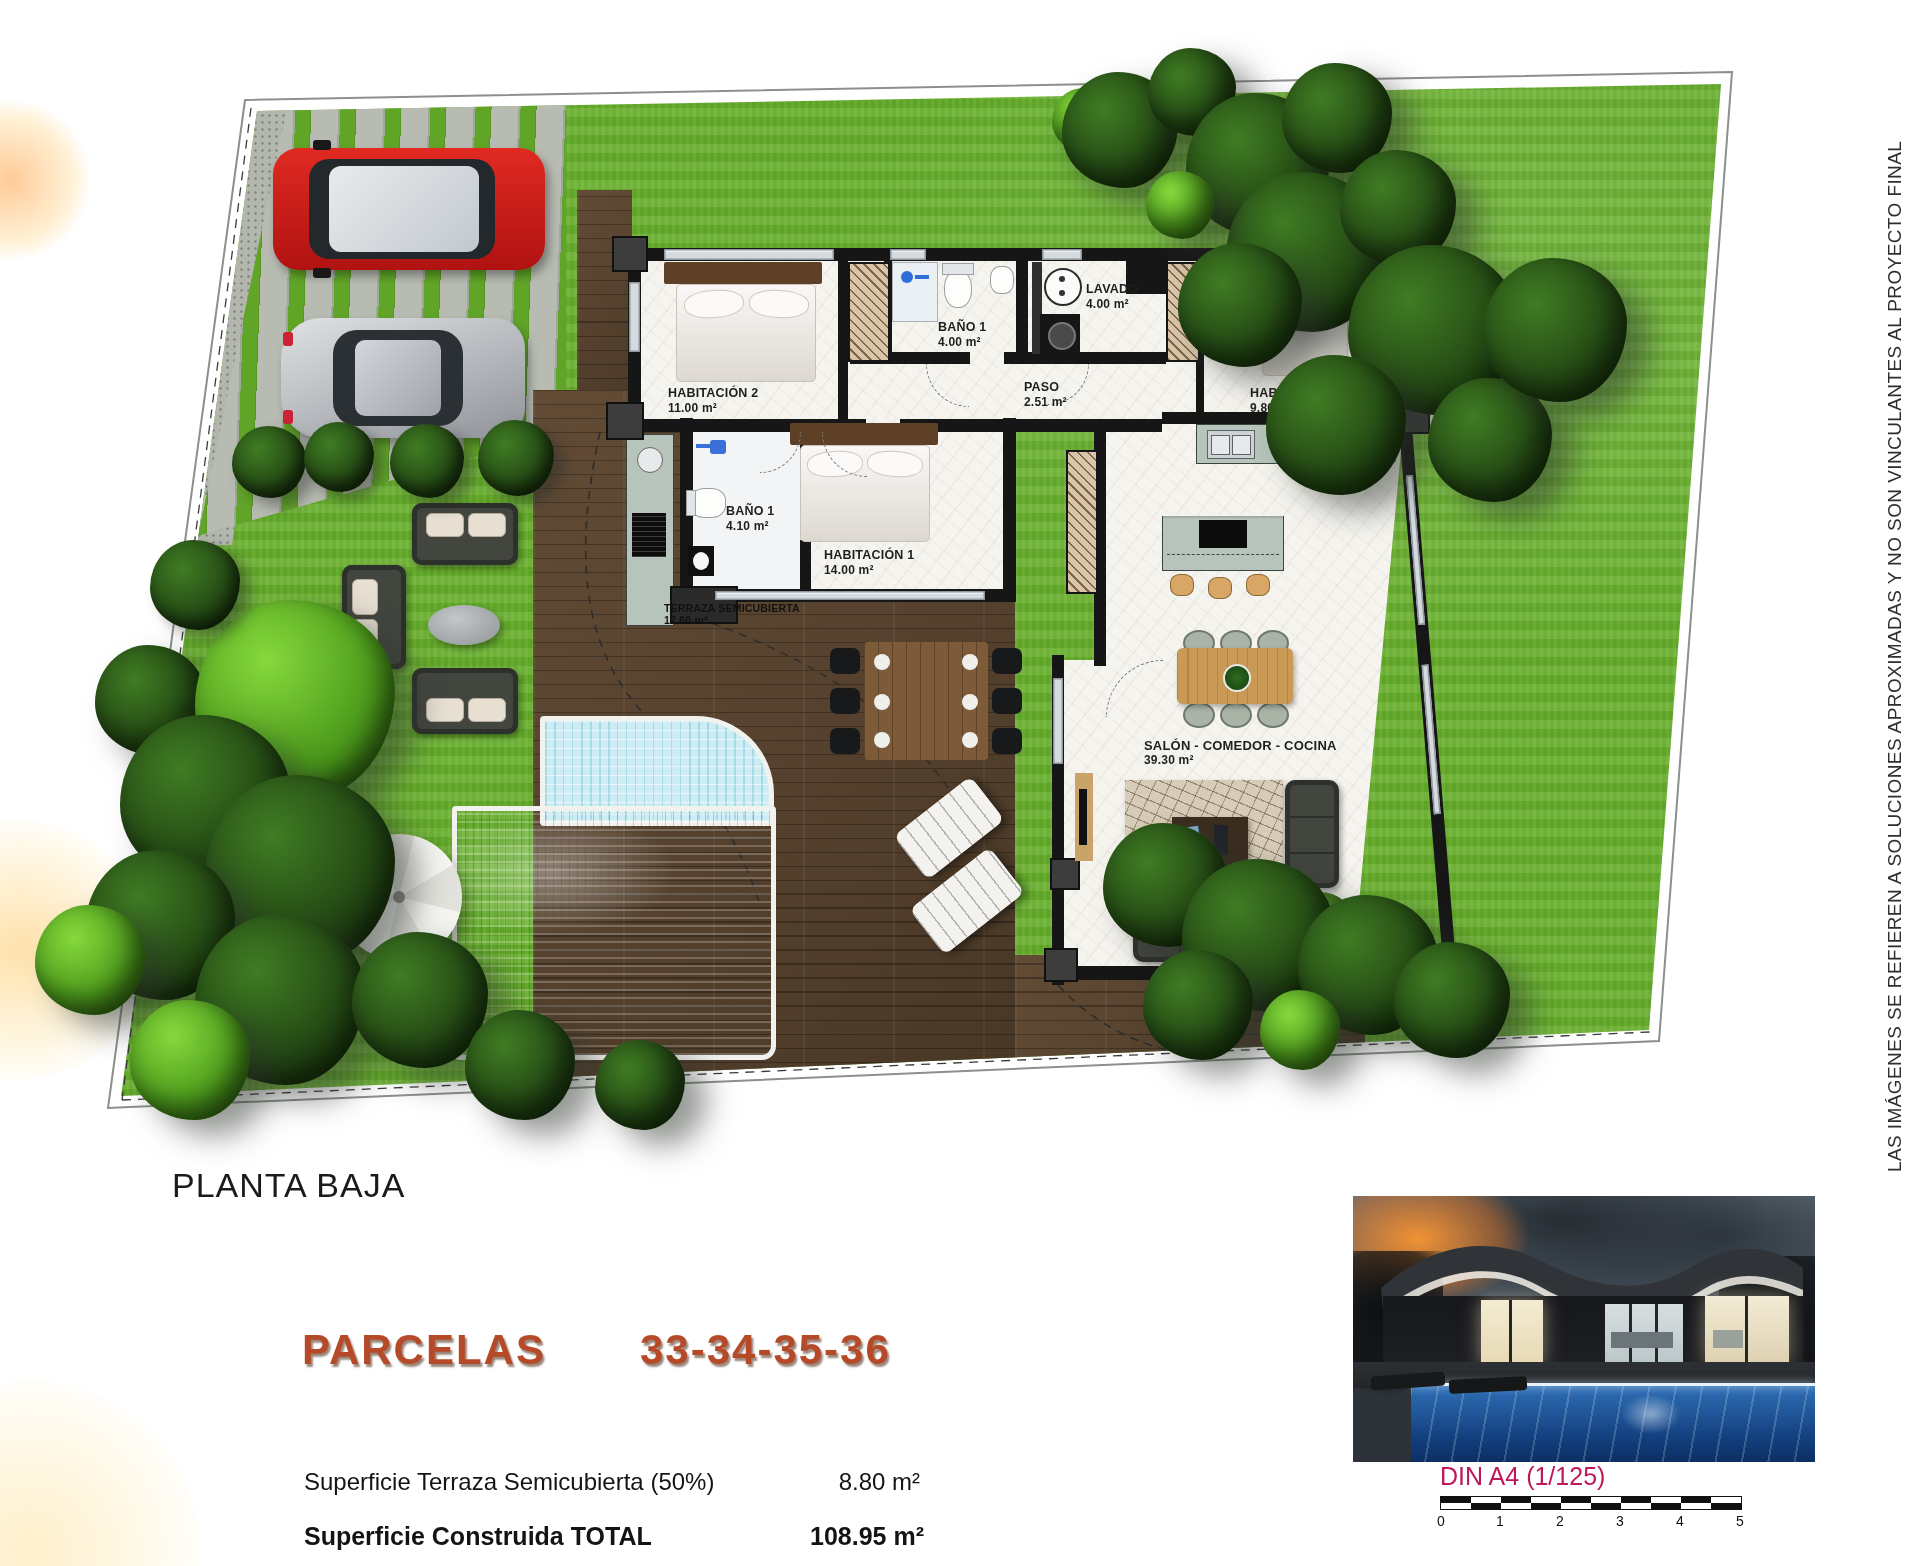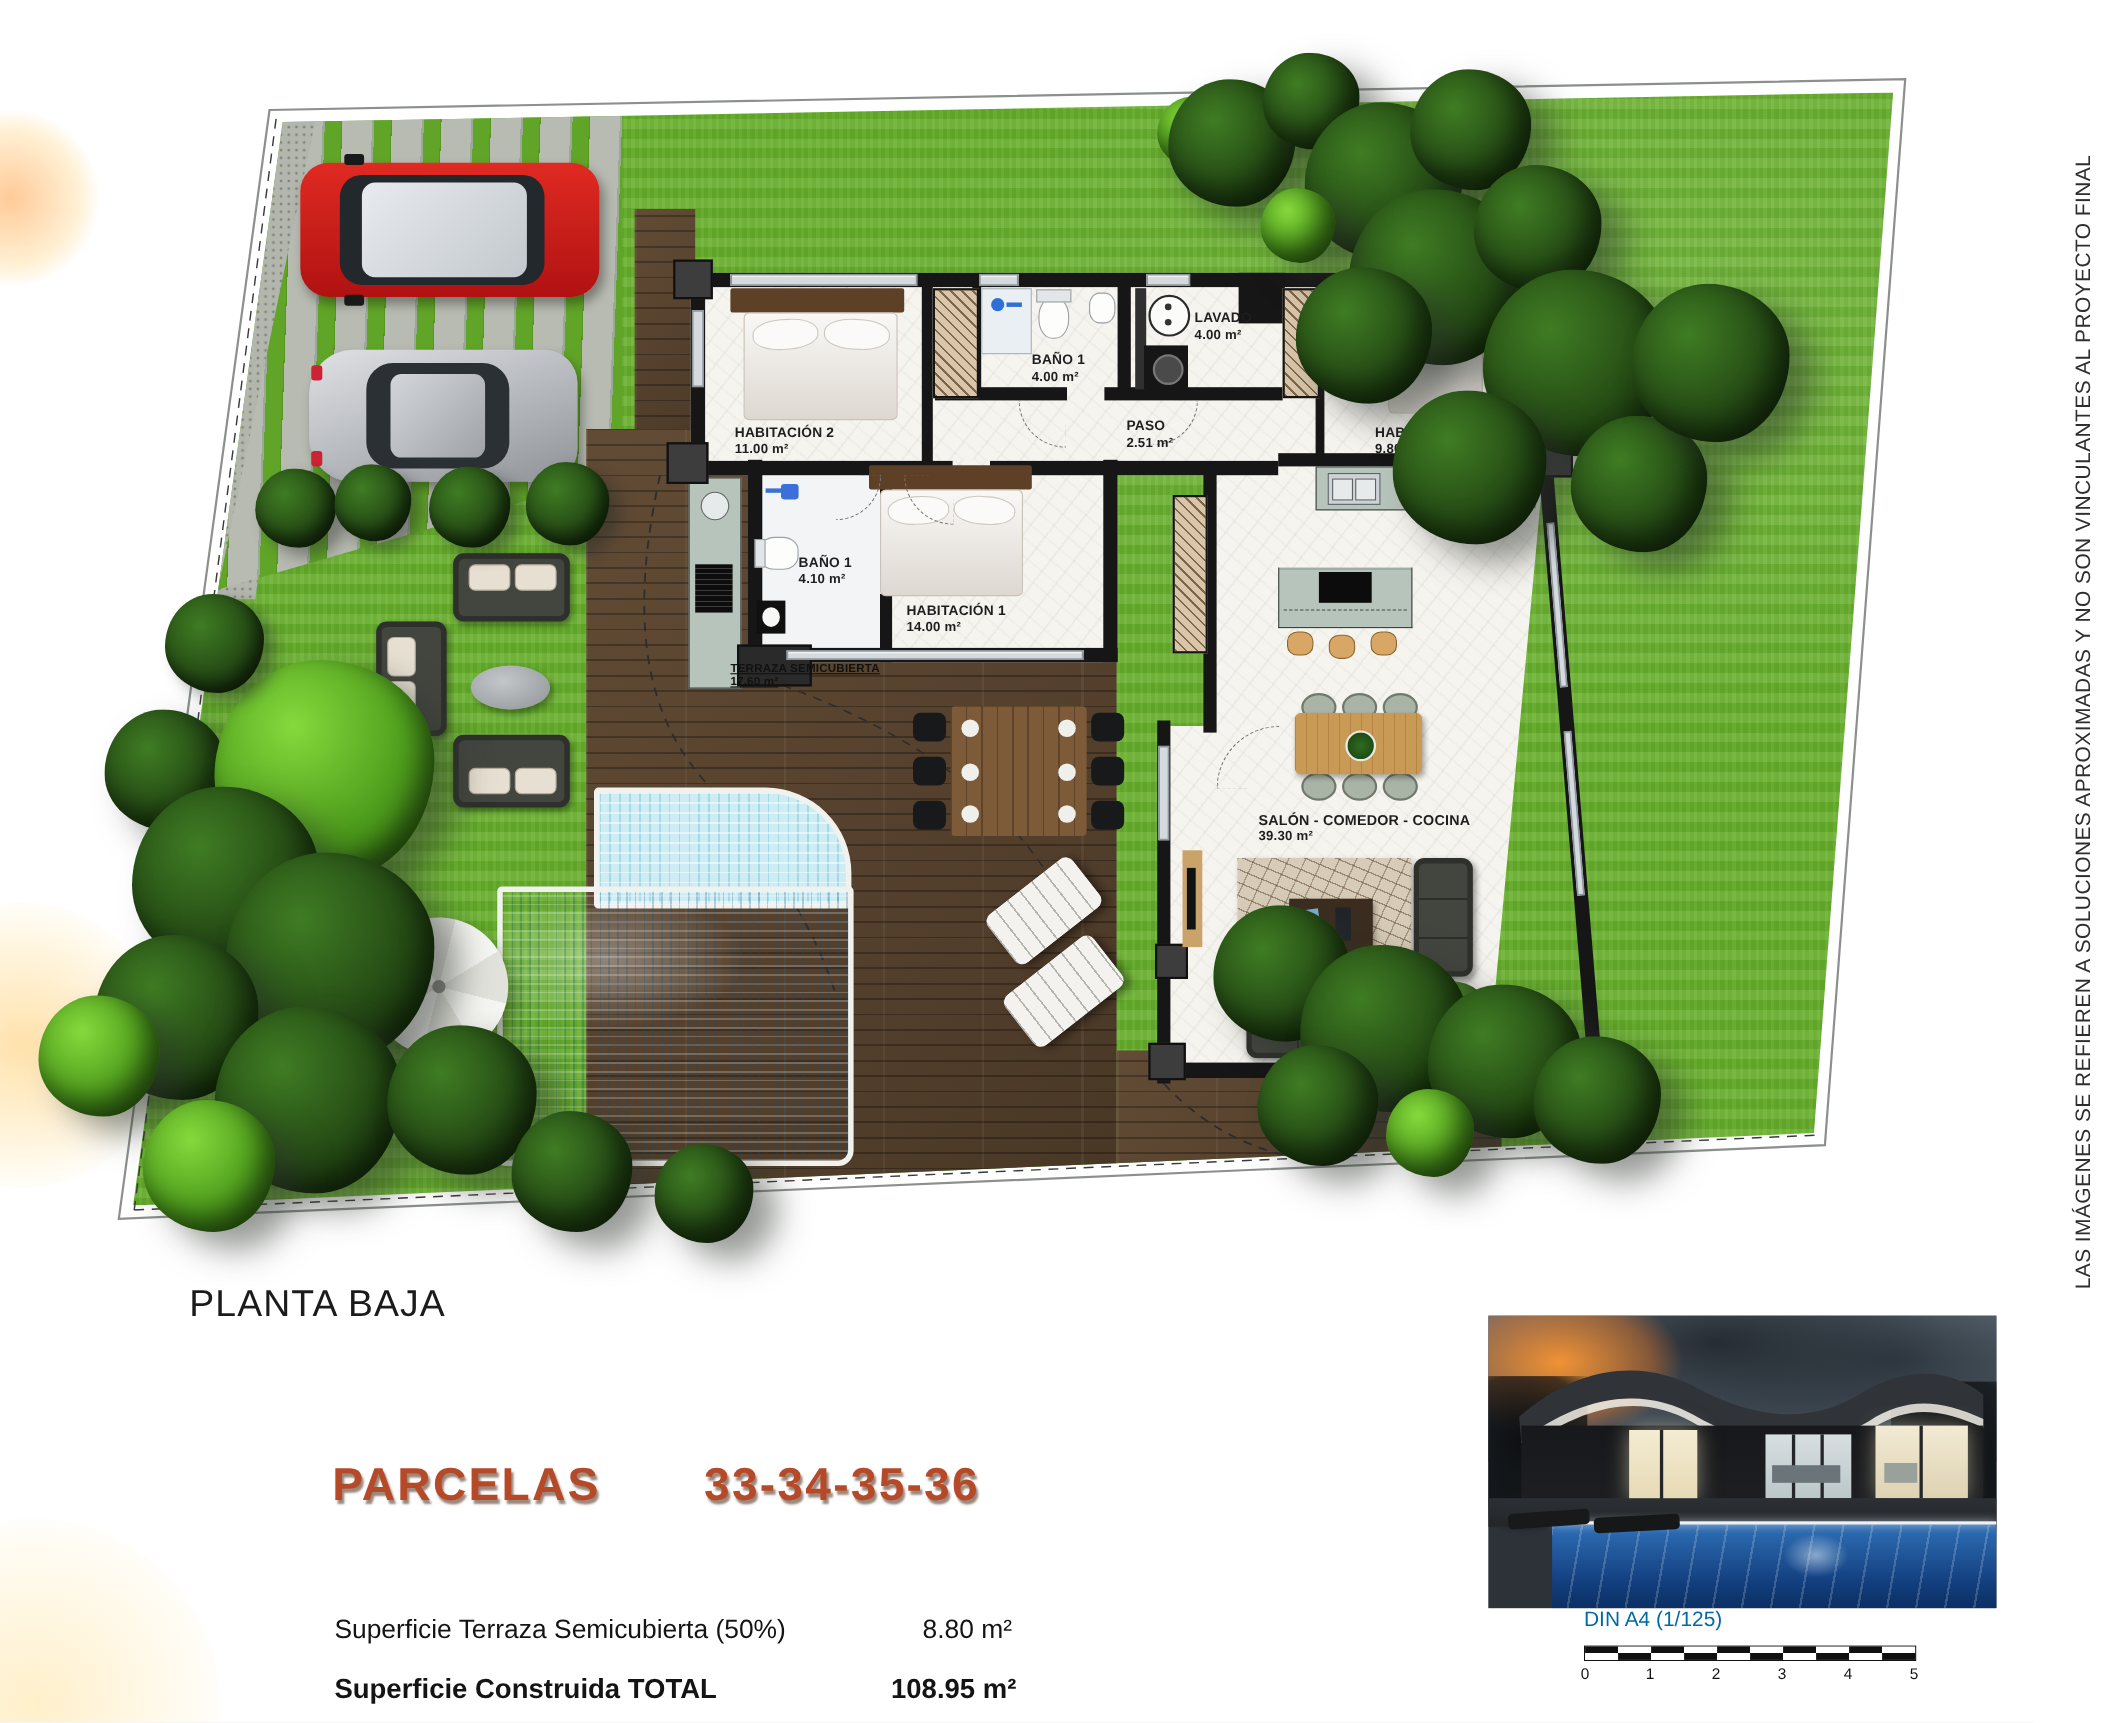--- a/index.html
+++ b/index.html
@@ -339,21 +339,21 @@
         <small>9.80 m²</small>
       </div>
       <div class="label" style="left:726px;top:504px;">
         <span>BAÑO 1</span>
         <small>4.10 m²</small>
       </div>
       <div class="label" style="left:824px;top:548px;">
         <span>HABITACIÓN 1</span>
         <small>14.00 m²</small>
       </div>
-      <div class="label" style="left:664px;top:602px;font-size:10.5px;color:#111;text-decoration:underline;">
+      <div class="label" style="left:664px;top:602px;font-size:10.5px;color:#111;">
         <span>TERRAZA SEMICUBIERTA</span>
         <small style="font-size:10.5px;">17.60 m²</small>
       </div>
       <div class="label" style="left:1144px;top:738px;font-size:13px;">
         <span>SALÓN - COMEDOR - COCINA</span>
         <small>39.30 m²</small>
       </div>
     </div>
   </div>
 
@@ -448,21 +448,21 @@
     <div class="abs" style="left:0;top:166px;width:462px;height:26px;background:linear-gradient(180deg,#2c3034,#232629);"></div>
     <div class="abs" style="left:58px;top:190px;width:404px;height:76px;background:linear-gradient(180deg,#2f6fb6,#123e7e 70%,#0c2f63);
          background-image:repeating-linear-gradient(100deg, rgba(255,255,255,.18) 0 2px, transparent 2px 26px),linear-gradient(180deg,#2f6fb6,#123e7e 70%,#0c2f63);">
       <div class="abs" style="left:0;top:-3px;width:100%;height:3px;background:#e8f2ff;box-shadow:0 0 8px rgba(230,245,255,.9);"></div>
       <div class="abs" style="left:210px;top:8px;width:60px;height:40px;background:radial-gradient(ellipse,rgba(240,250,255,.5),transparent 70%);"></div>
     </div>
     <div class="abs" style="left:18px;top:178px;width:74px;height:14px;background:#17191b;border-radius:4px;transform:rotate(-4deg);"></div>
     <div class="abs" style="left:96px;top:182px;width:78px;height:14px;background:#151718;border-radius:4px;transform:rotate(-3deg);"></div>
   </div>
 
-  <div class="abs" style="left:1440px;top:1462px;font-size:19px;color:#0369a1;">DIN A4 (1/125)</div>
+  <div class="abs" style="left:1440px;top:1462px;font-size:25px;color:#be185d;">DIN A4 (1/125)</div>
   <div class="scalebar">
     <div class="seg-a"></div>
       <div class="seg-b"></div>
     <div class="seg-a"></div>
       <div class="seg-b"></div>
     <div class="seg-a"></div>
       <div class="seg-b"></div>
     <div class="seg-a"></div>
       <div class="seg-b"></div>
     <div class="seg-a"></div>

